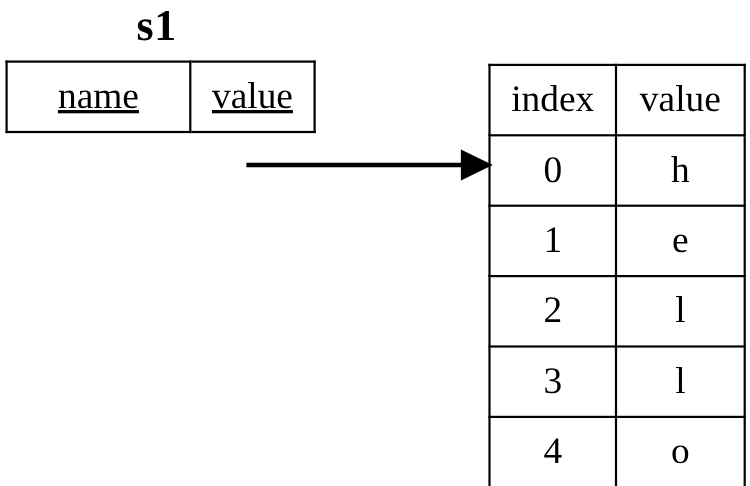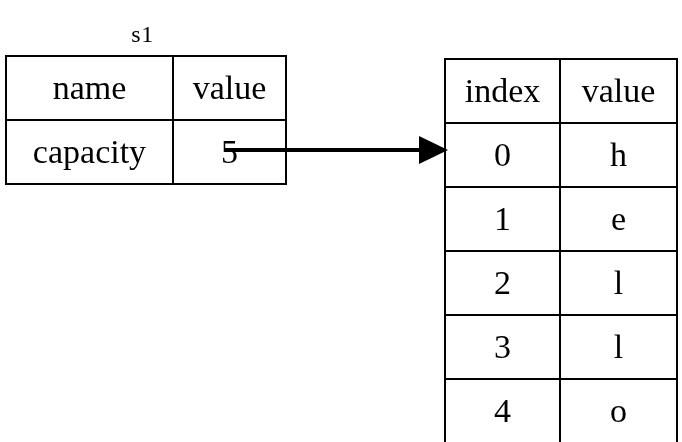--- a/index.html
+++ b/index.html
@@ -16,27 +16,28 @@
     width: 682px;
     height: 442px;
     background: #ffffff;
     overflow: hidden;
   }
 
   
   .title {
     position: absolute;
     left: 0;
-    top: 13px;
+    top: 2px;
     width: 285px;
     text-align: center;
-    font-size: 24px;
+    font-size: 40px;
     line-height: 42px;
     letter-spacing: 0.5px;
     white-space: nowrap;
+    font-weight: bold;
   }
 
   
   .memtable {
     position: absolute;
     border-collapse: collapse;
     table-layout: fixed;
     background: #ffffff;
   }
   .memtable td {
@@ -48,20 +49,21 @@
     padding: 0;
     font-family: "Liberation Serif", "DejaVu Serif", serif;
     background: #ffffff;
   }
 
   
   #struct-table {
     left: 5px;
     top: 55px;
     width: 276px;
+    text-decoration: underline;
   }
   #struct-table td.col-name { width: 165px; height: 62px; }
   #struct-table td.col-val  { width: 111px; height: 62px; }
 
   
   #buffer-table {
     left: 444px;
     top: 58px;
     width: 228px;
   }
@@ -83,24 +85,20 @@
 
 <div id="canvas">
 
   <div class="title">s1</div>
 
   <table class="memtable" id="struct-table">
     <tbody>
       <tr>
         <td class="col-name">name</td>
         <td class="col-val">value</td>
-      </tr>
-      <tr>
-        <td class="col-name">capacity</td>
-        <td class="col-val">5</td>
       </tr>
     </tbody>
   </table>
 
   <table class="memtable" id="buffer-table">
     <tbody>
       <tr>
         <td class="col-index">index</td>
         <td class="col-value">value</td>
       </tr>

